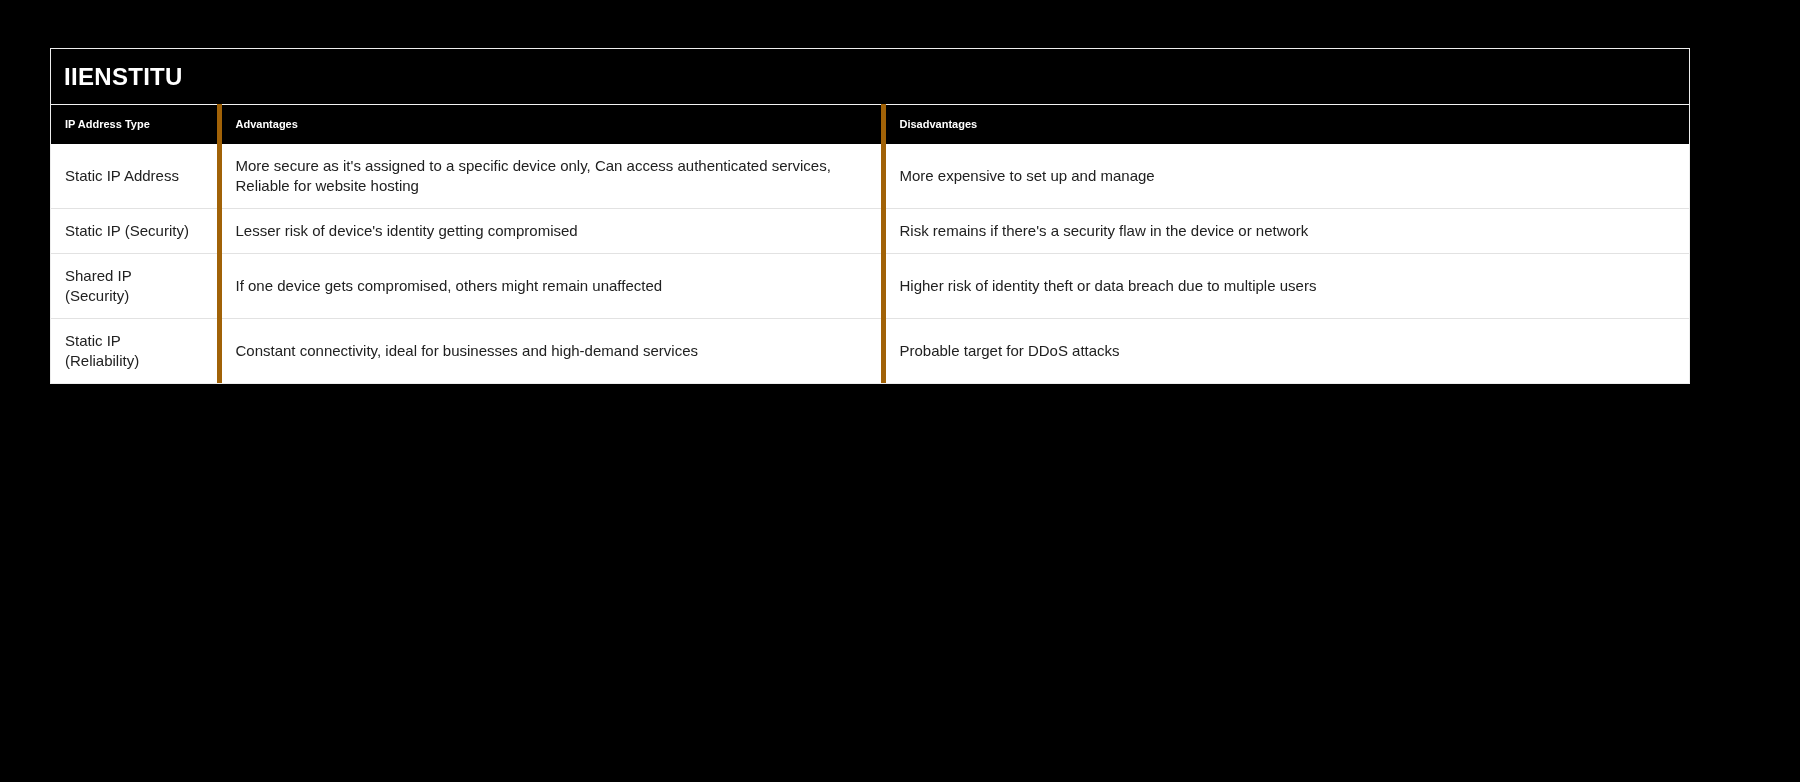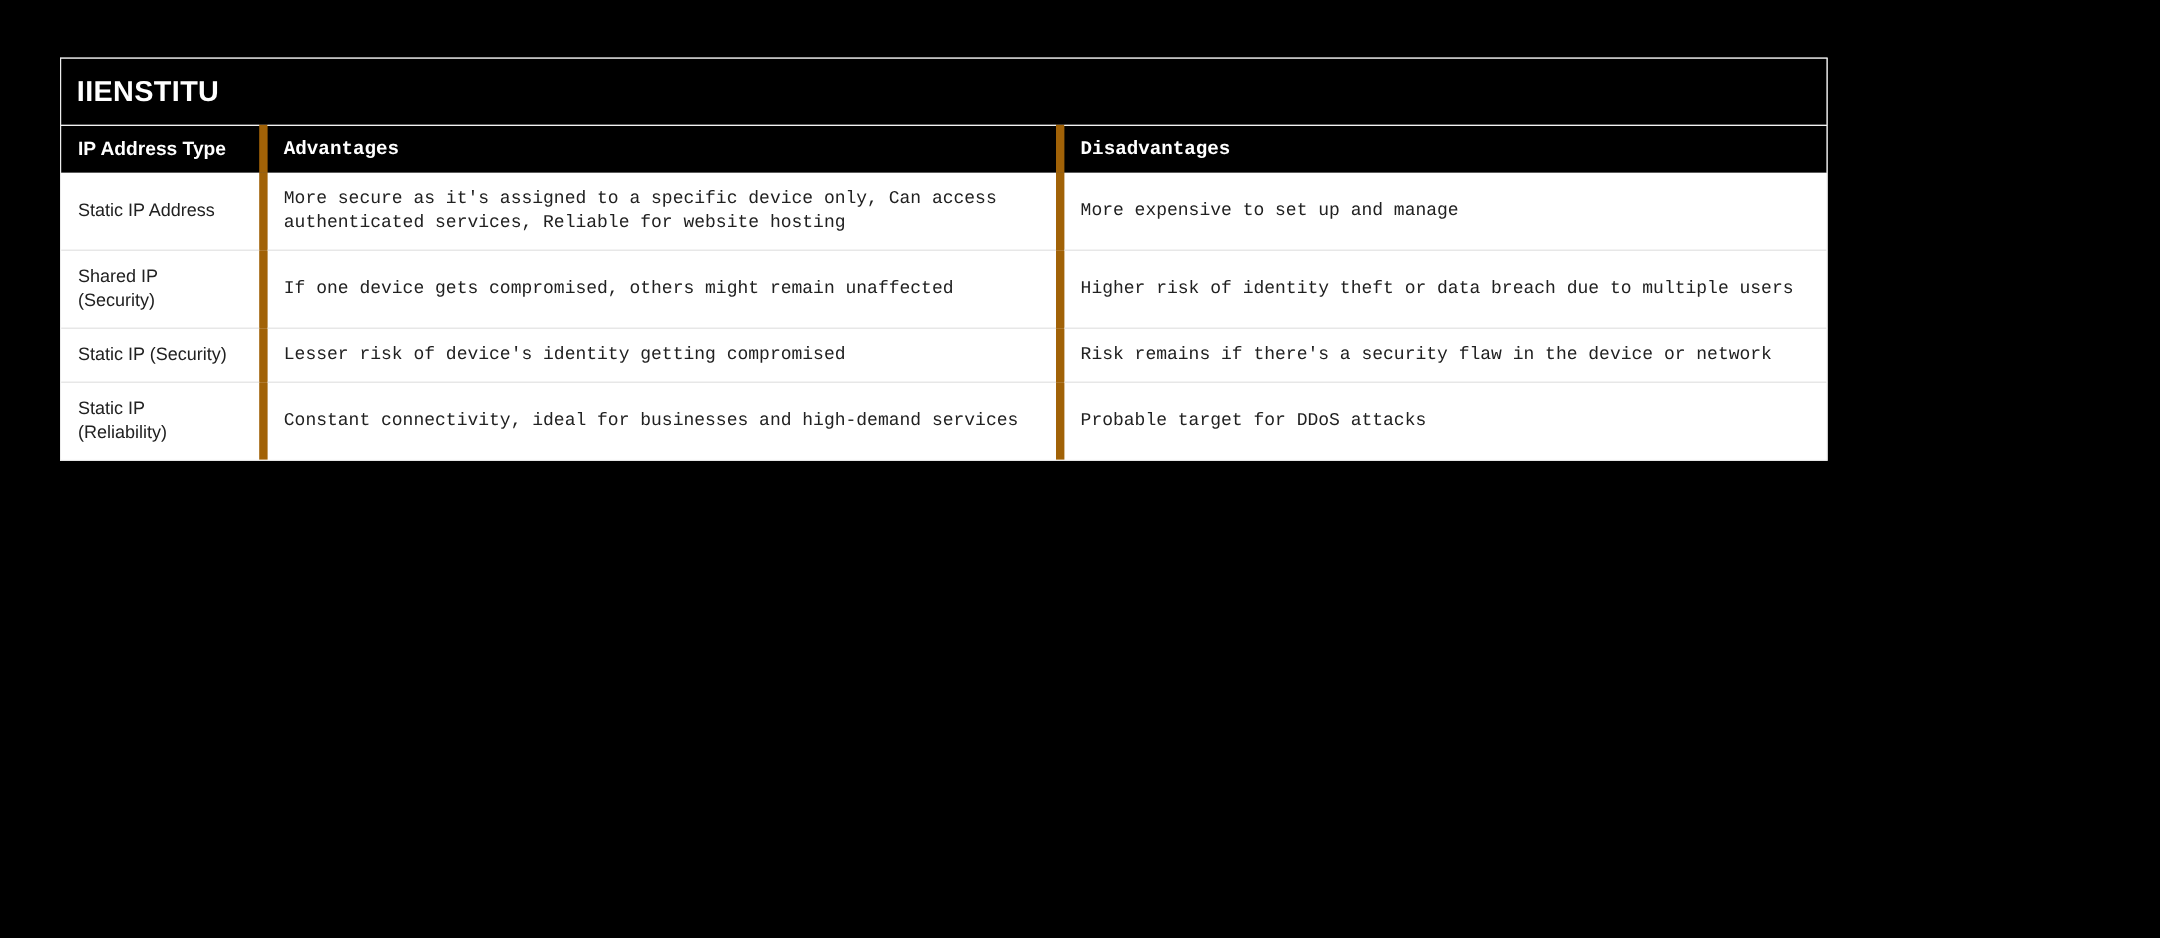--- a/index.html
+++ b/index.html
@@ -7,55 +7,55 @@
   body {
     background: #000000;
     font-family: "Liberation Sans", "DejaVu Sans", sans-serif;
     overflow: hidden;
   }
   .page { position: relative; width: 1800px; height: 782px; background: #000000; }
   .table-card {
     position: absolute;
     left: 50px;
     top: 48px;
-    width: 1473px;
+    width: 1640px;
     background: #ffffff;
     border: 1px solid #ededed;
   }
   .caption {
     background: #000000;
     color: #ffffff;
     font-size: 24px;
     font-weight: 700;
     line-height: 30px;
     padding: 13px 13px 12px 13px;
     letter-spacing: 0.3px;
   }
   table { width: 100%; border-collapse: collapse; table-layout: fixed; }
   col.c1 { width: 168px; }
   col.c2 { width: 664px; }
   thead th {
     background: #000000;
     color: #ffffff;
-    font-size: 16px;
+    font-size: 11px;
     font-weight: 700;
     text-align: left;
     line-height: 19px;
     padding: 10px 14px;
     border-top: 1px solid #f2f2f2;
   }
   tbody td {
     background: #ffffff;
     color: #212121;
     font-size: 15px;
     line-height: 20px;
     vertical-align: middle;
     padding: 12px 14px;
   }
-  th + th, td + td { border-left: 7px solid #a16207; font-family: Liberation Mono, monospace; }
+  th + th, td + td { border-left: 5px solid #a16207; }
   tbody tr + tr td { border-top: 1px solid #e2e2e2; }
   td.col-type { padding-right: 26px; }
   td.col-dis  { padding-right: 20px; }
 </style>
 </head>
 <body>
 
 <div class="page">
   <figure class="table-card">
     <figcaption class="caption">IIENSTITU</figcaption>
@@ -72,28 +72,28 @@
           <th>Disadvantages</th>
         </tr>
       </thead>
       <tbody>
         <tr>
           <td class="col-type">Static IP Address</td>
           <td class="col-adv">More secure as it's assigned to a specific device only, Can access authenticated services, Reliable for website hosting</td>
           <td class="col-dis">More expensive to set up and manage</td>
         </tr>
         <tr>
+          <td class="col-type">Static IP (Security)</td>
+          <td class="col-adv">Lesser risk of device's identity getting compromised</td>
+          <td class="col-dis">Risk remains if there's a security flaw in the device or network</td>
+        </tr>
+        <tr>
           <td class="col-type">Shared IP (Security)</td>
           <td class="col-adv">If one device gets compromised, others might remain unaffected</td>
           <td class="col-dis">Higher risk of identity theft or data breach due to multiple users</td>
-        </tr>
-        <tr>
-          <td class="col-type">Static IP (Security)</td>
-          <td class="col-adv">Lesser risk of device's identity getting compromised</td>
-          <td class="col-dis">Risk remains if there's a security flaw in the device or network</td>
         </tr>
         <tr>
           <td class="col-type">Static IP (Reliability)</td>
           <td class="col-adv">Constant connectivity, ideal for businesses and high-demand services</td>
           <td class="col-dis">Probable target for DDoS attacks</td>
         </tr>
       </tbody>
     </table>
   </figure>
 </div>

